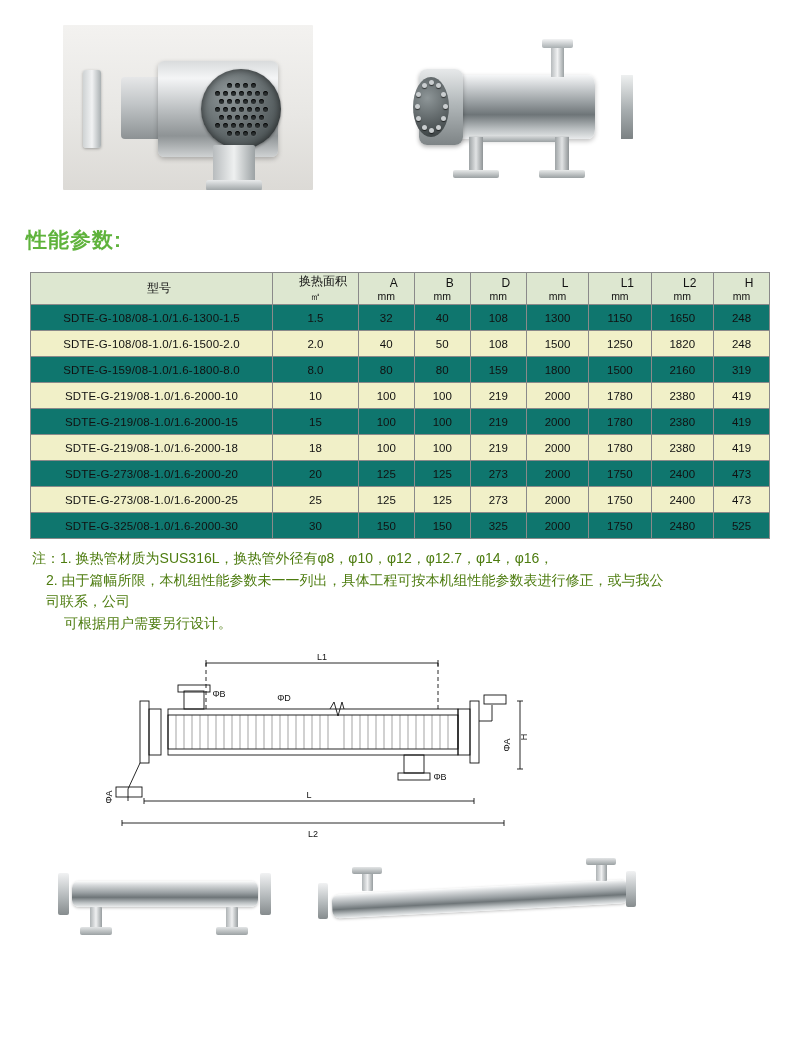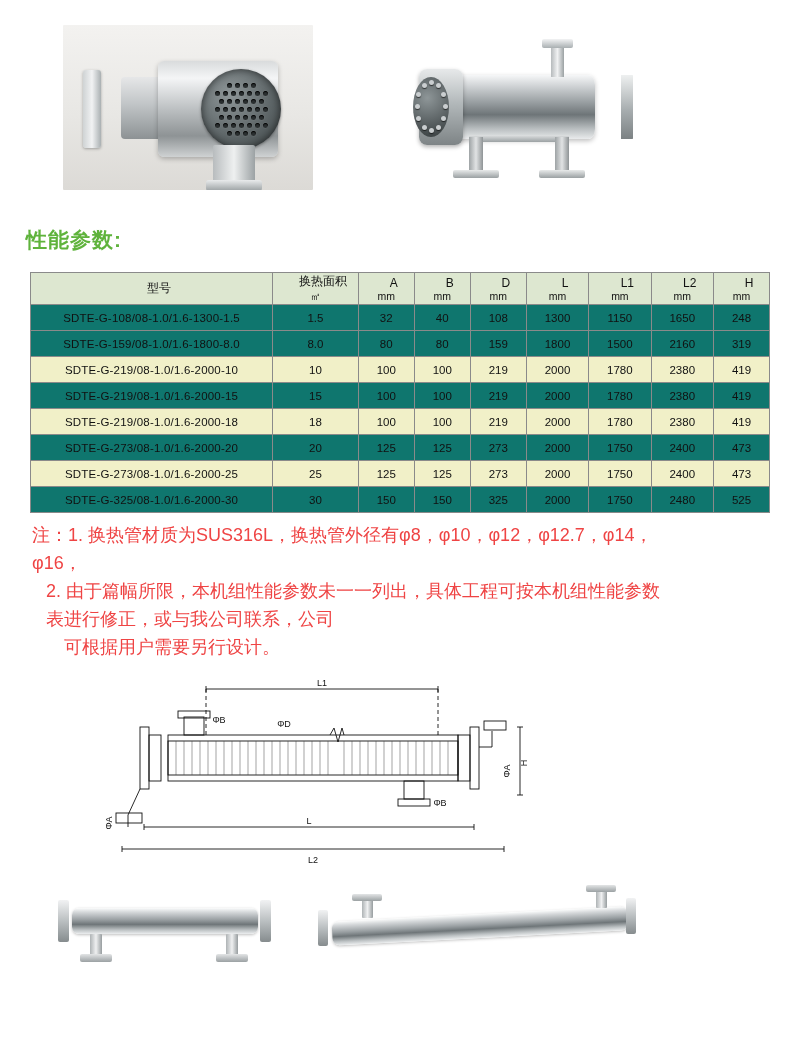--- a/index.html
+++ b/index.html
@@ -220,23 +220,23 @@
     text-align: center;
     font-size: 11.5px;
     letter-spacing: .2px;
   }
   tr.alt td { background: #f1f0c8; }
   tr.plain td { background: #0f766e; }
 
   
   .notes {
     margin: 9px 30px 0 32px;
-    font-size: 18px;
+    font-size: 14px;
     line-height: 1.55;
-    color: #ef4444;
+    color: #4d7c0f;
   }
   .notes .n-line2 {
     padding-left: 14px;
     text-indent: 0;
   }
   .notes .n-line3 {
     padding-left: 32px;
   }
 
   
@@ -416,20 +416,31 @@
             <td class="model">SDTE-G-108/08-1.0/1.6-1300-1.5</td>
             <td>1.5</td>
             <td>32</td>
             <td>40</td>
             <td>108</td>
             <td>1300</td>
             <td>1150</td>
             <td>1650</td>
             <td>248</td>
           </tr>
+          <tr class="alt">
+            <td class="model">SDTE-G-108/08-1.0/1.6-1500-2.0</td>
+            <td>2.0</td>
+            <td>40</td>
+            <td>50</td>
+            <td>108</td>
+            <td>1500</td>
+            <td>1250</td>
+            <td>1820</td>
+            <td>248</td>
+          </tr>
           <tr class="plain">
             <td class="model">SDTE-G-159/08-1.0/1.6-1800-8.0</td>
             <td>8.0</td>
             <td>80</td>
             <td>80</td>
             <td>159</td>
             <td>1800</td>
             <td>1500</td>
             <td>2160</td>
             <td>319</td>

